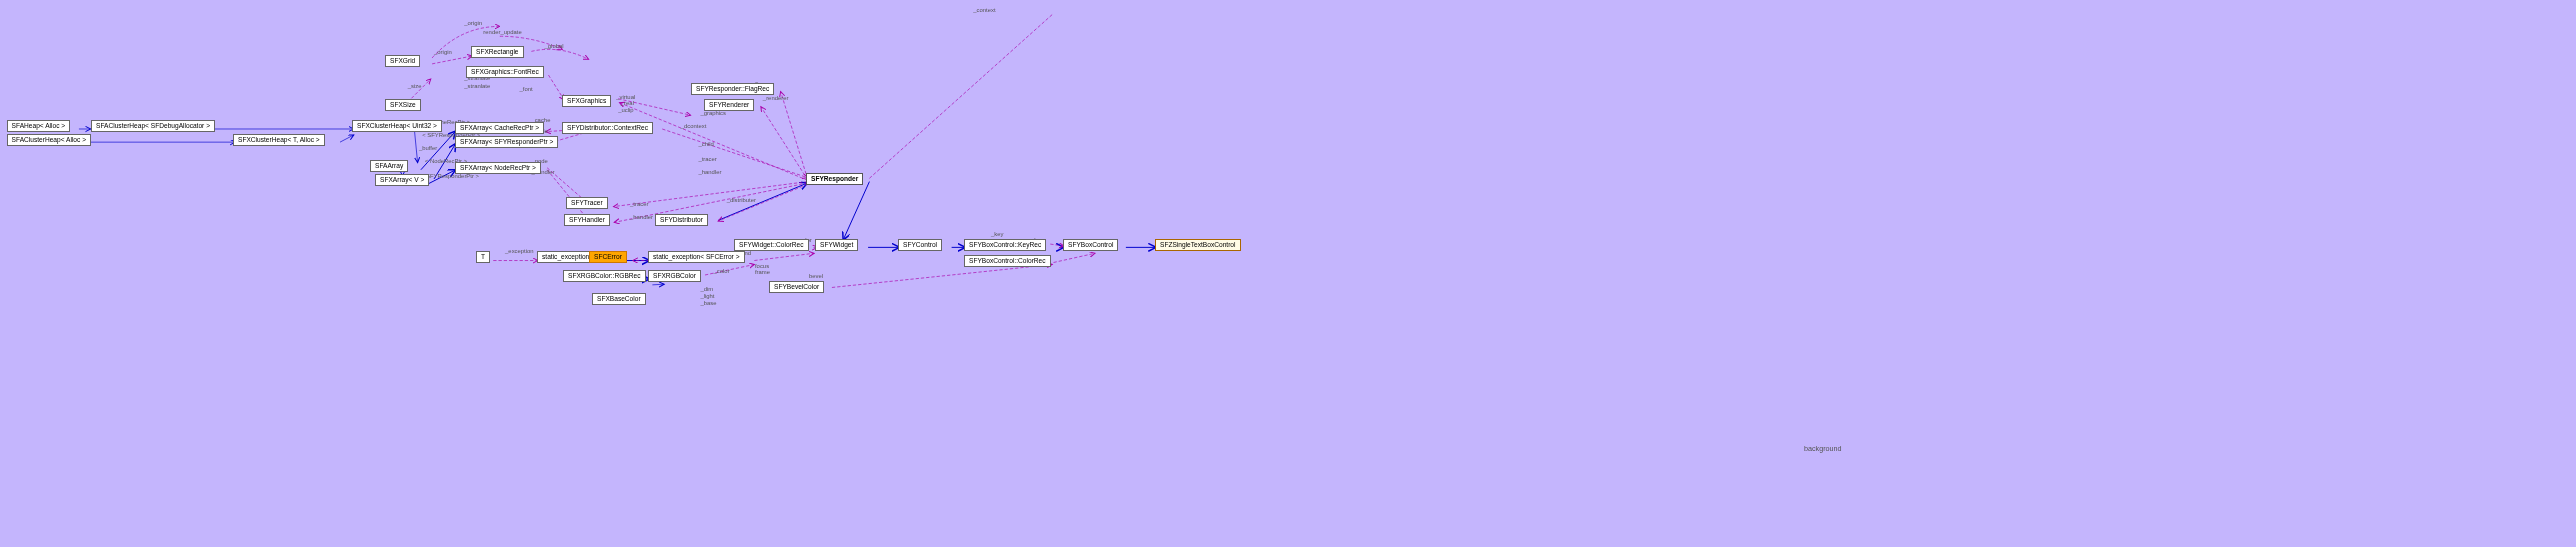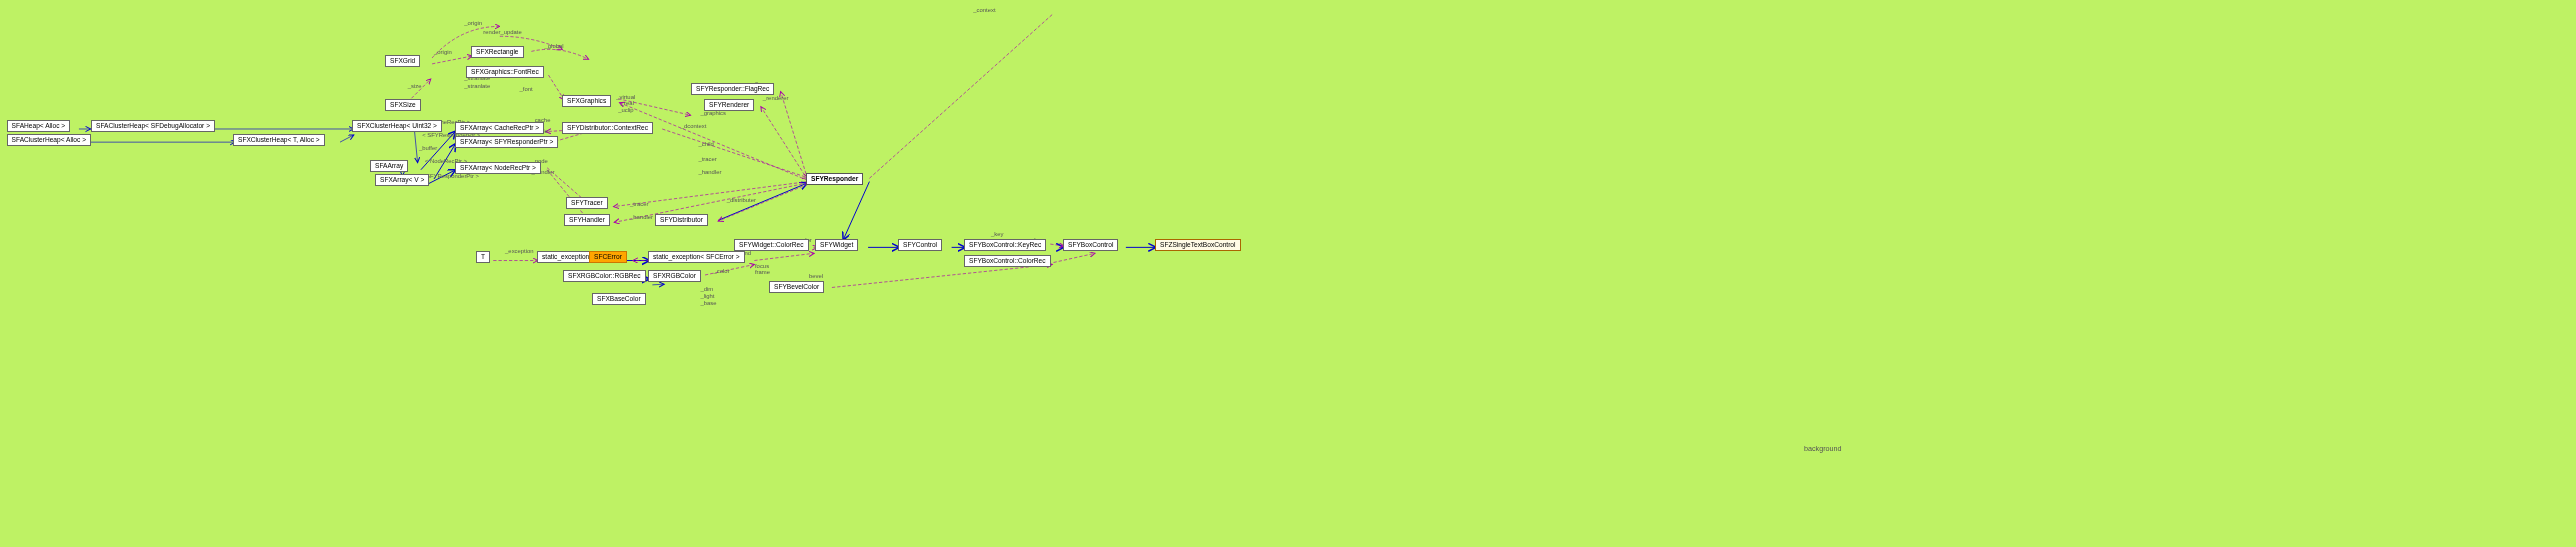--- a/index.html
+++ b/index.html
@@ -9,21 +9,21 @@
       font-size: 6.6px;
       width: 2576px;
       height: 548px;
       overflow: hidden;
       position: relative;
     }
     #diagram-container {
       position: relative;
       width: 2576px;
       height: 548px;
-      background: #bef264;
+      background: #c4b5fd;
     }
     svg#diagram-svg {
       position: absolute;
       top: 0; left: 0;
       width: 2576px;
       height: 548px;
     }
     .node-box {
       position: absolute;
       border: 0.7px solid #666;

